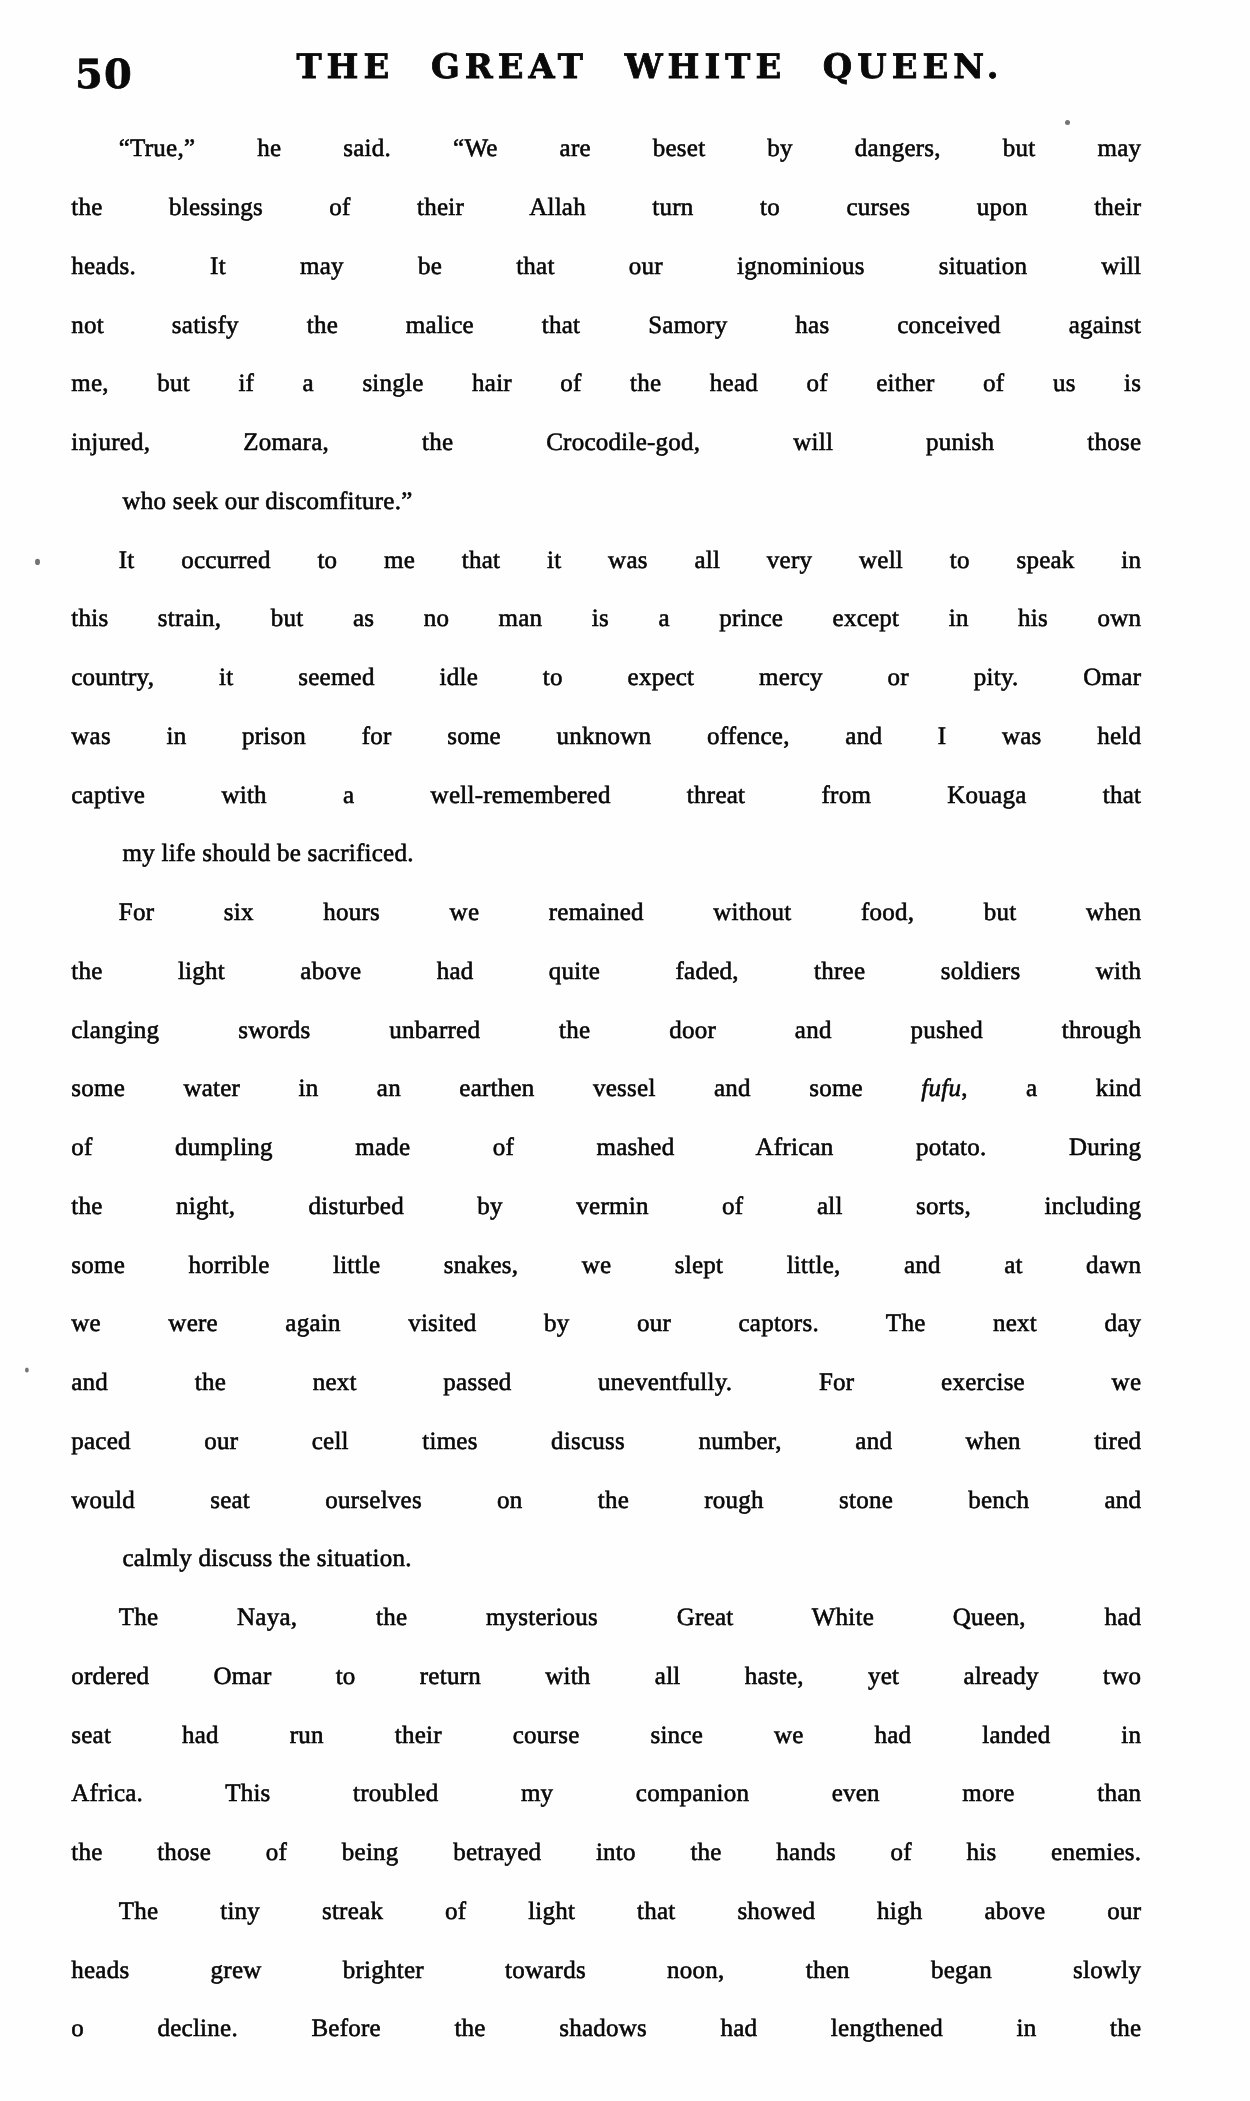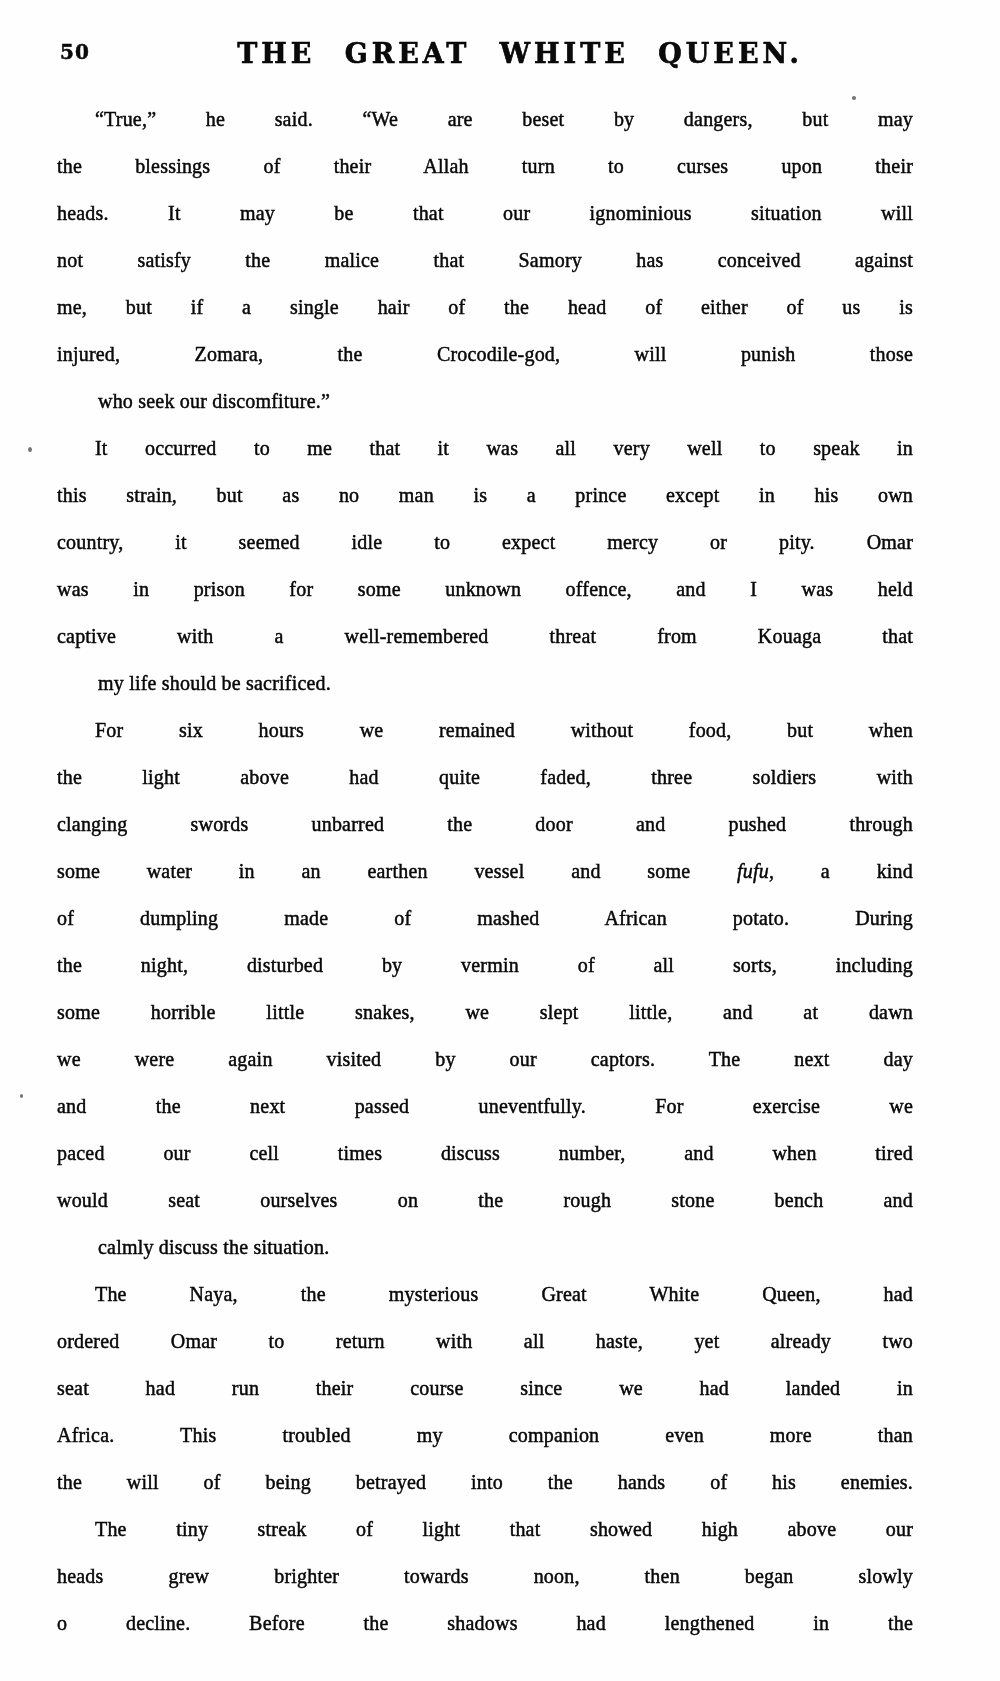--- a/index.html
+++ b/index.html
@@ -14,21 +14,21 @@
   }
   .running-head {
     position: absolute;
     top: 36px; left: 0;
     width: 100%; height: 40px;
   }
   .page-number {
     position: absolute;
     left: 60px; top: 4px;
     font-family: "DejaVu Serif", serif;
-    font-size: 20px;
+    font-size: 32px;
     font-weight: 700;
     letter-spacing: 1px;
     text-align: right;
     -webkit-text-stroke: 0.5px #000;
   }
   .running-title {
     position: absolute;
     left: 520px; top: 2px;
     transform: translateX(-50%);
     font-family: "DejaVu Serif", serif;
@@ -99,21 +99,21 @@
       <div class="line">some horrible little snakes, we slept little, and at dawn</div>
       <div class="line">we were again visited by our captors.  The next day</div>
       <div class="line">and the next passed uneventfully.  For exercise we</div>
       <div class="line">paced our cell times discuss number, and when tired</div>
       <div class="line">would seat ourselves on the rough stone bench and</div>
       <div class="line last">calmly discuss the situation.</div>
       <div class="line indent">The Naya, the mysterious Great White Queen, had</div>
       <div class="line">ordered Omar to return with all haste, yet already two</div>
       <div class="line">seat had run their course since we had landed in</div>
       <div class="line">Africa.  This troubled my companion even more than</div>
-      <div class="line">the will of being betrayed into the hands of his enemies.</div>
+      <div class="line">the those of being betrayed into the hands of his enemies.</div>
       <div class="line indent">The tiny streak of light that showed high above our</div>
       <div class="line">heads grew brighter towards noon, then began slowly</div>
       <div class="line">o decline.  Before the shadows had lengthened in the</div>
     </div>
 
   <div class="speck speck-1"></div>
   <div class="speck speck-2"></div>
   <div class="speck speck-3"></div>
 </div>
 

